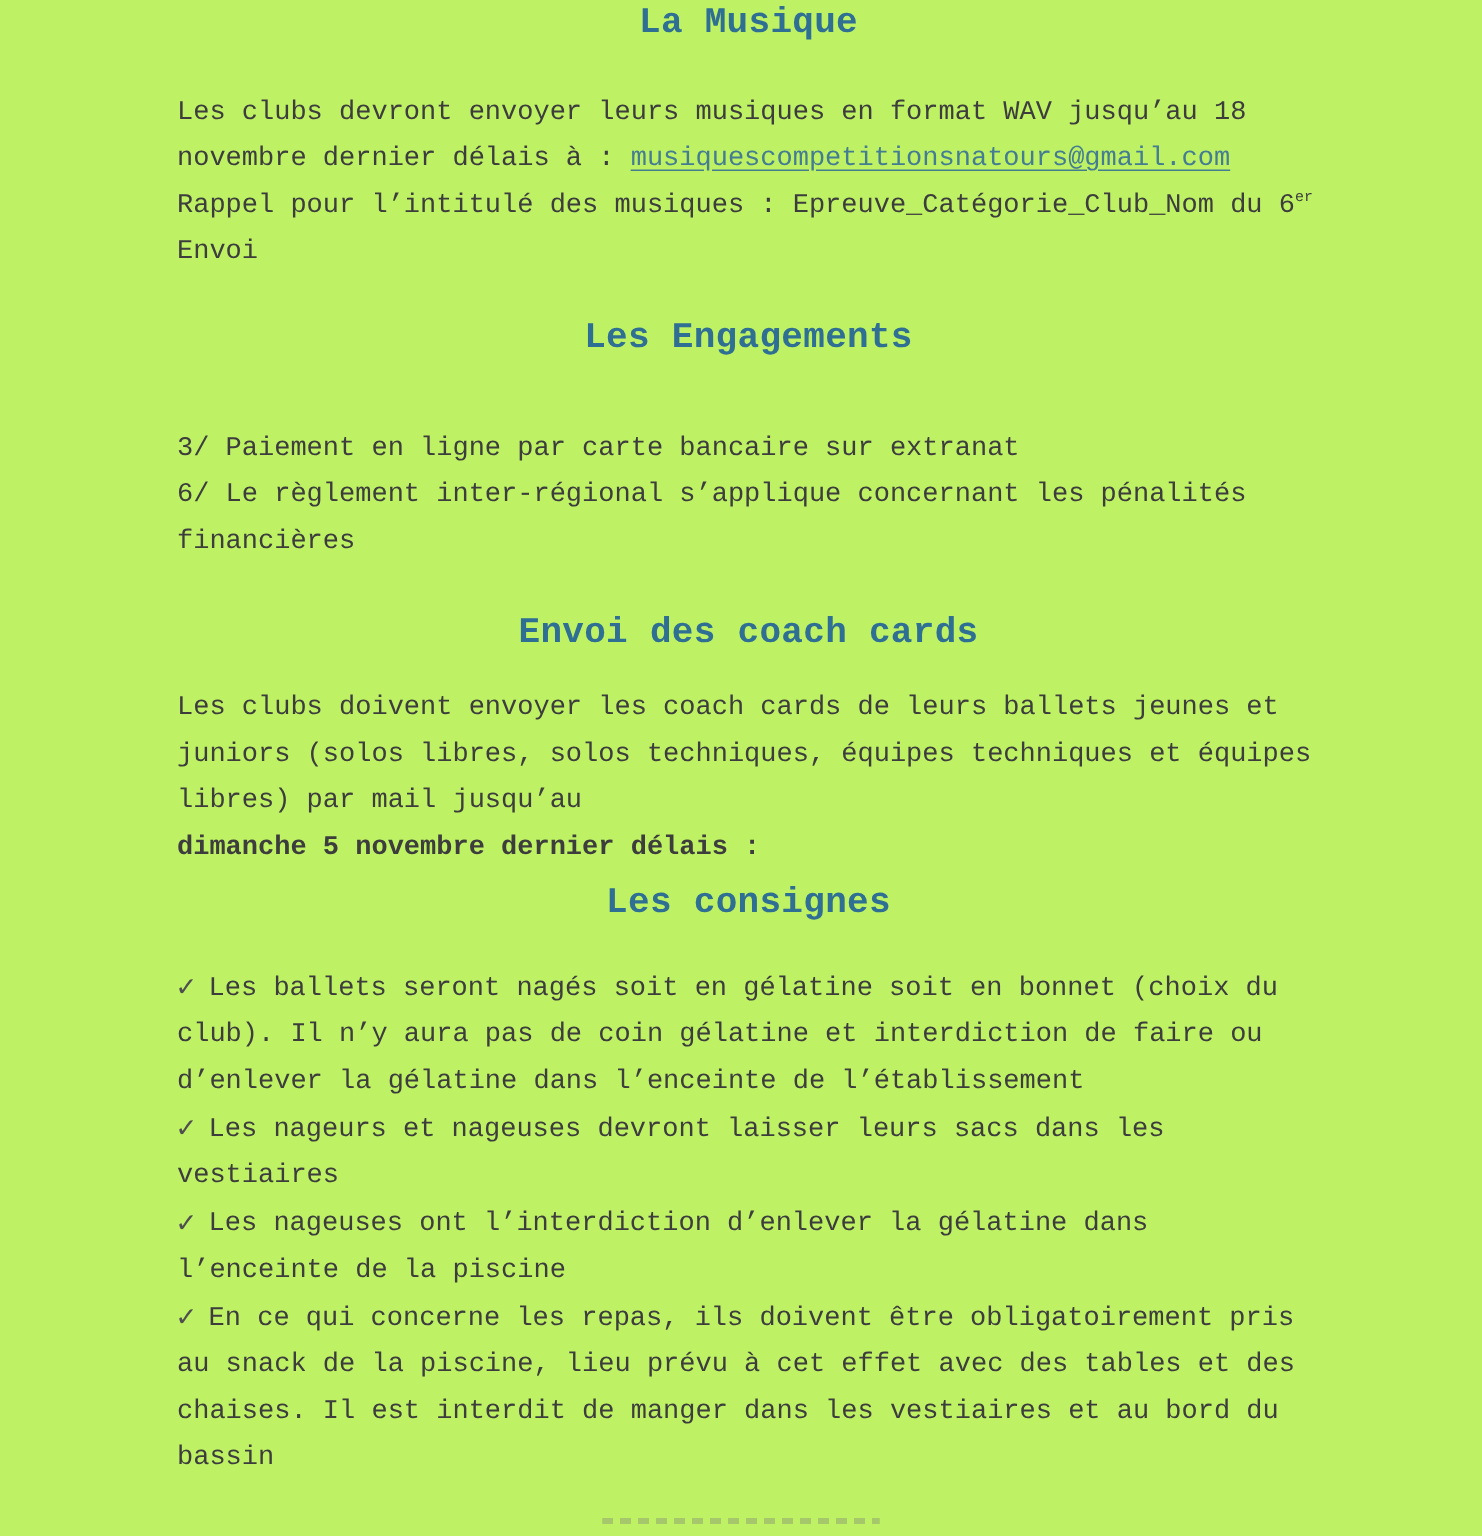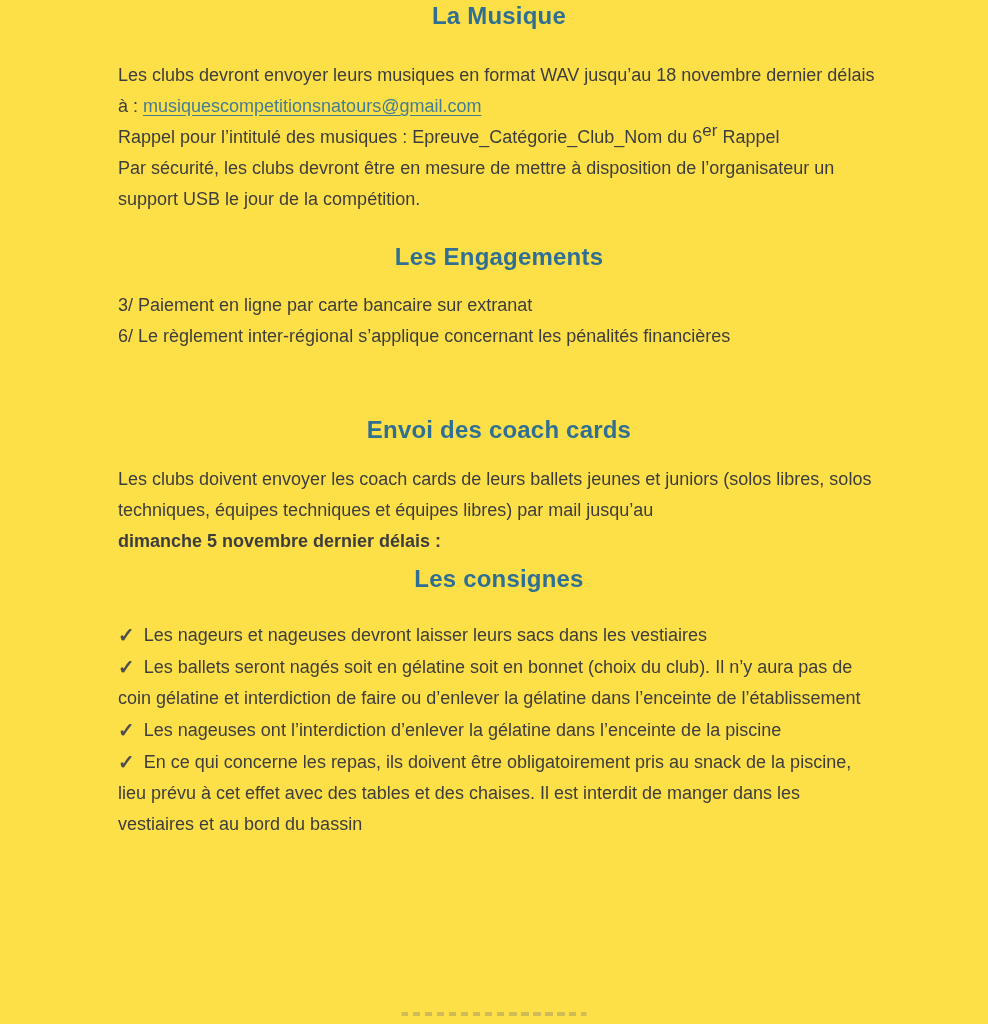--- a/index.html
+++ b/index.html
@@ -4,61 +4,61 @@
 <style>
   html, body {
     margin: 0;
     padding: 0;
     background: #ffffff;
   }
   .page {
     position: relative;
     width: 988px;
     height: 1024px;
-    background: #fde047;
+    background: #bef264;
     overflow: hidden;
-    font-family: Liberation Sans, sans-serif;
+    font-family: Liberation Mono, monospace;
     color: #3d3d3d;
   }
   .content {
     position: absolute;
     left: 118px;
     top: 0;
     width: 762px;
   }
   .section-title {
     text-align: center;
     color: #2f6f93;
     font-size: 24px;
     line-height: 28px;
     font-weight: bold;
     letter-spacing: 0.2px;
   }
   .title-musique     { margin: 2px 0 30px 0; }
-  .title-engagements { margin: 28px 0 19px 0; }
-  .title-coachcards  { margin: 64px 0 20px 0; }
+  .title-engagements { margin: 28px 0 44px 0; }
+  .title-coachcards  { margin: 32px 0 20px 0; }
   .title-consignes   { margin: 8px 0 26px 0; text-align: center; }
 
   p.body-line {
     margin: 0;
     font-size: 18px;
     line-height: 31px;
     color: #3d3d3d;
   }
   a.email-link {
     color: #447d92;
     text-decoration: underline;
     text-underline-offset: 3px;
   }
   .deadline-bold {
     font-weight: bold;
     color: #2f6f93;
   }
   sup.ordinal {
-    font-size: 17px;
+    font-size: 10px;
     line-height: 0;
   }
   .check-item .check-glyph {
     display: inline-block;
     color: #4f4f4f;
     font-weight: bold;
     font-size: 20px;
     margin-right: 9px;
     transform: translateY(1px);
   }
@@ -80,39 +80,38 @@
 </head>
 <body>
 
 <div class="page">
   <div class="content">
 
     <h2 class="section-title title-musique">La Musique</h2>
 
     <p class="body-line"><span>Les clubs devront envoyer leurs musiques en format WAV jusqu’au 18 novembre dernier délais à : </span><a class="email-link" href="#">musiquescompetitionsnatours@gmail.com</a></p>
 
-    <p class="body-line"><span>Rappel pour l’intitulé des musiques : Epreuve_Catégorie_Club_Nom du 6</span><sup class="ordinal">er</sup><span> Rappel</span></p>
+    <p class="body-line"><span>Rappel pour l’intitulé des musiques : Epreuve_Catégorie_Club_Nom du 6</span><sup class="ordinal">er</sup><span> Envoi</span></p>
 
-    <p class="body-line">Par sécurité, les clubs devront être en mesure de mettre à disposition de l’organisateur un support USB le jour de la compétition.</p>
 
     <h2 class="section-title title-engagements">Les Engagements</h2>
 
     <p class="body-line">3/ Paiement en ligne par carte bancaire sur extranat</p>
     <p class="body-line">6/ Le règlement inter-régional s’applique concernant les pénalités financières</p>
 
     <h2 class="section-title title-coachcards">Envoi des coach cards</h2>
 
     <p class="body-line">Les clubs doivent envoyer les coach cards de leurs ballets jeunes et juniors (solos libres, solos techniques, équipes techniques et équipes libres) par mail jusqu’au</p>
     <p class="body-line deadline-bold">dimanche 5 novembre dernier délais :</p>
 
     <h2 class="section-title title-consignes">Les consignes</h2>
 
+    <p class="body-line check-item"><span class="check-glyph">✓</span><span>Les ballets seront nagés soit en gélatine soit en bonnet (choix du club). Il n’y aura pas de coin gélatine et interdiction de faire ou d’enlever la gélatine dans l’enceinte de l’établissement</span></p>
+
     <p class="body-line check-item"><span class="check-glyph">✓</span><span>Les nageurs et nageuses devront laisser leurs sacs dans les vestiaires</span></p>
-
-    <p class="body-line check-item"><span class="check-glyph">✓</span><span>Les ballets seront nagés soit en gélatine soit en bonnet (choix du club). Il n’y aura pas de coin gélatine et interdiction de faire ou d’enlever la gélatine dans l’enceinte de l’établissement</span></p>
 
     <p class="body-line check-item"><span class="check-glyph">✓</span><span>Les nageuses ont l’interdiction d’enlever la gélatine dans l’enceinte de la piscine</span></p>
 
 
     <p class="body-line check-item"><span class="check-glyph">✓</span><span>En ce qui concerne les repas, ils doivent être obligatoirement pris au snack de la piscine, lieu prévu à cet effet avec des tables et des chaises. Il est interdit de manger dans les vestiaires et au bord du bassin</span></p>
 
   </div>
 
   <div class="clipped-fragment"></div>
 </div>

